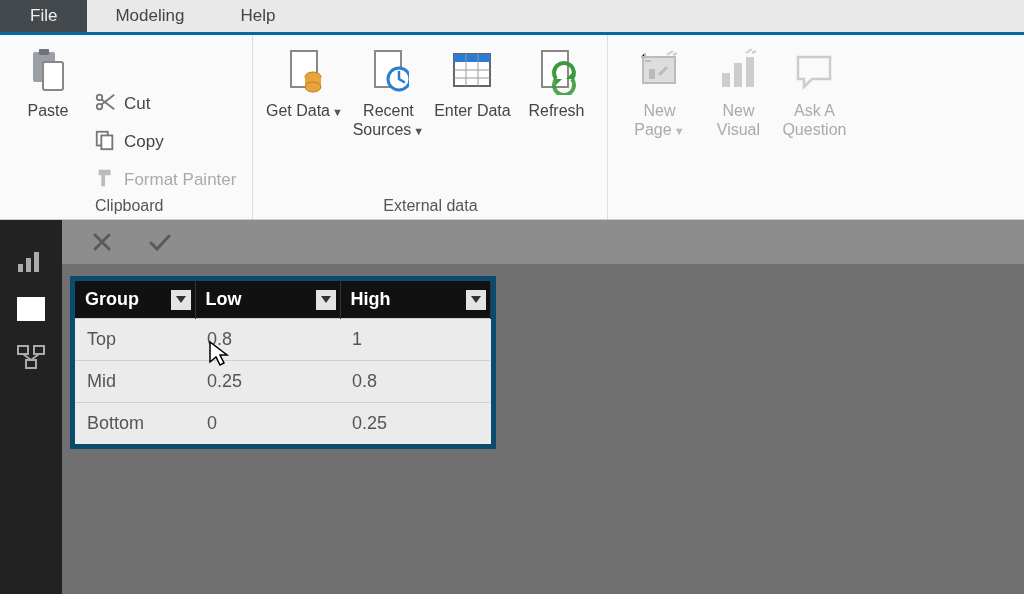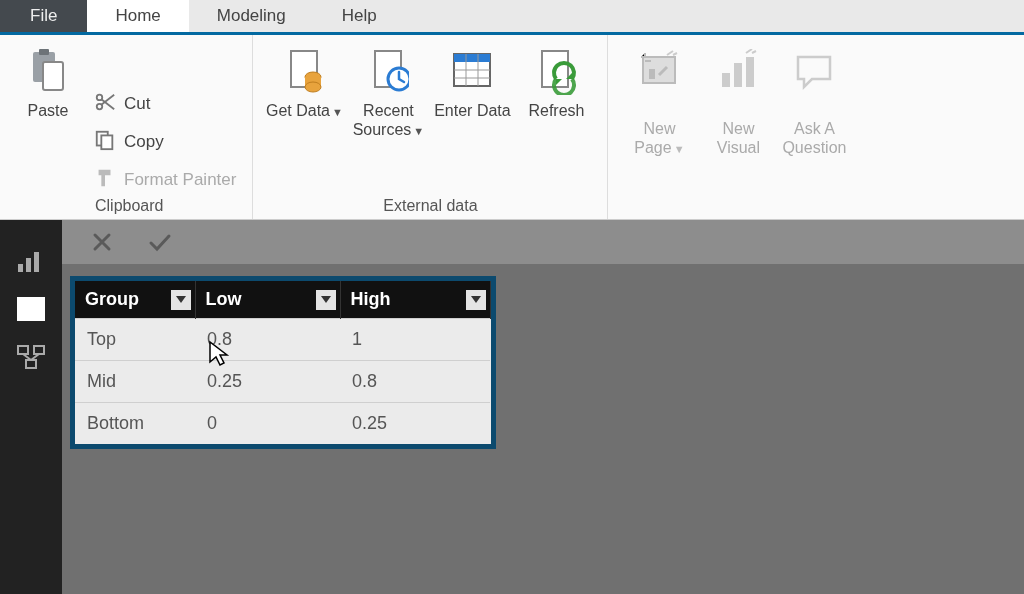--- a/index.html
+++ b/index.html
@@ -10,21 +10,21 @@
   .tab.file { background: #44494e; color: #eee; padding: 0 30px; }
   .tab.active { background: #fff; }
   
   .ribbon { height: 185px; background: #fafafa; border-bottom: 1px solid #ccc; display: flex; }
   .group { display: flex; flex-direction: column; align-items: center; border-right: 1px solid #ddd; padding: 6px 12px 4px 12px; height: 100%; }
   .group-body { display: flex; gap: 6px; flex: 1; }
   .group-label { font-size: 16px; color: #555; margin-top: 2px; text-align: center; }
   .bigbtn { display: flex; flex-direction: column; align-items: center; justify-content: flex-start; width: 78px; padding-top: 4px; cursor: pointer; color: #444; font-size: 16px; text-align: center; line-height: 1.2; }
   .bigbtn .iconwrap { height: 52px; display:flex; align-items:center; justify-content:center; }
   .bigbtn .label { margin-top: 4px; min-height: 40px; }
-  .bigbtn.disabled { color: #aaa; gap: 18px; }
+  .bigbtn.disabled { color: #aaa; }
   .stack { display: flex; flex-direction: column; gap: 8px; justify-content: center; }
   .smallbtn { display: flex; align-items: center; gap: 8px; font-size: 17px; color: #444; cursor: pointer; height: 30px; padding: 0 4px; }
   .caret { font-size: 11px; margin-left: 2px; color: #555; }
   
   .workspace { display: flex; height: calc(594px - 35px - 185px); }
   .viewstrip { width: 62px; background: #222; display: flex; flex-direction: column; align-items: center; gap: 18px; padding-top: 26px; }
   .viewbtn { width: 34px; height: 30px; display:flex; align-items:center; justify-content:center; cursor:pointer; }
   .viewbtn.active svg path, .viewbtn.active svg rect { stroke:#fff; fill:#fff; }
   .canvas { flex: 1; background: #707070; position: relative; }
   .formulabar { background: #8d8d8d; height: 44px; display: flex; align-items: center; padding-left: 26px; gap: 30px; }
@@ -37,21 +37,20 @@
   table.data th .ddl svg { display:block; }
   table.data td { padding: 10px 12px; border-top: 1px solid #cfcfcf; color: #555; }
   table.data td.num { text-align: left; }
   .cursor { position: absolute; left: 146px; top: 120px; pointer-events: none; }
 </style>
 </head>
 <body>
 
 <div class="tabbar">
   <div class="tab file">File</div>
-  <div class="tab active">Home</div>
   <div class="tab">Modeling</div>
   <div class="tab">Help</div>
 </div>
 
 <div class="ribbon">
 
   <div class="group" style="padding-left:18px;">
     <div class="group-body">
       <div class="bigbtn" style="width:60px;">
         <div class="iconwrap">

